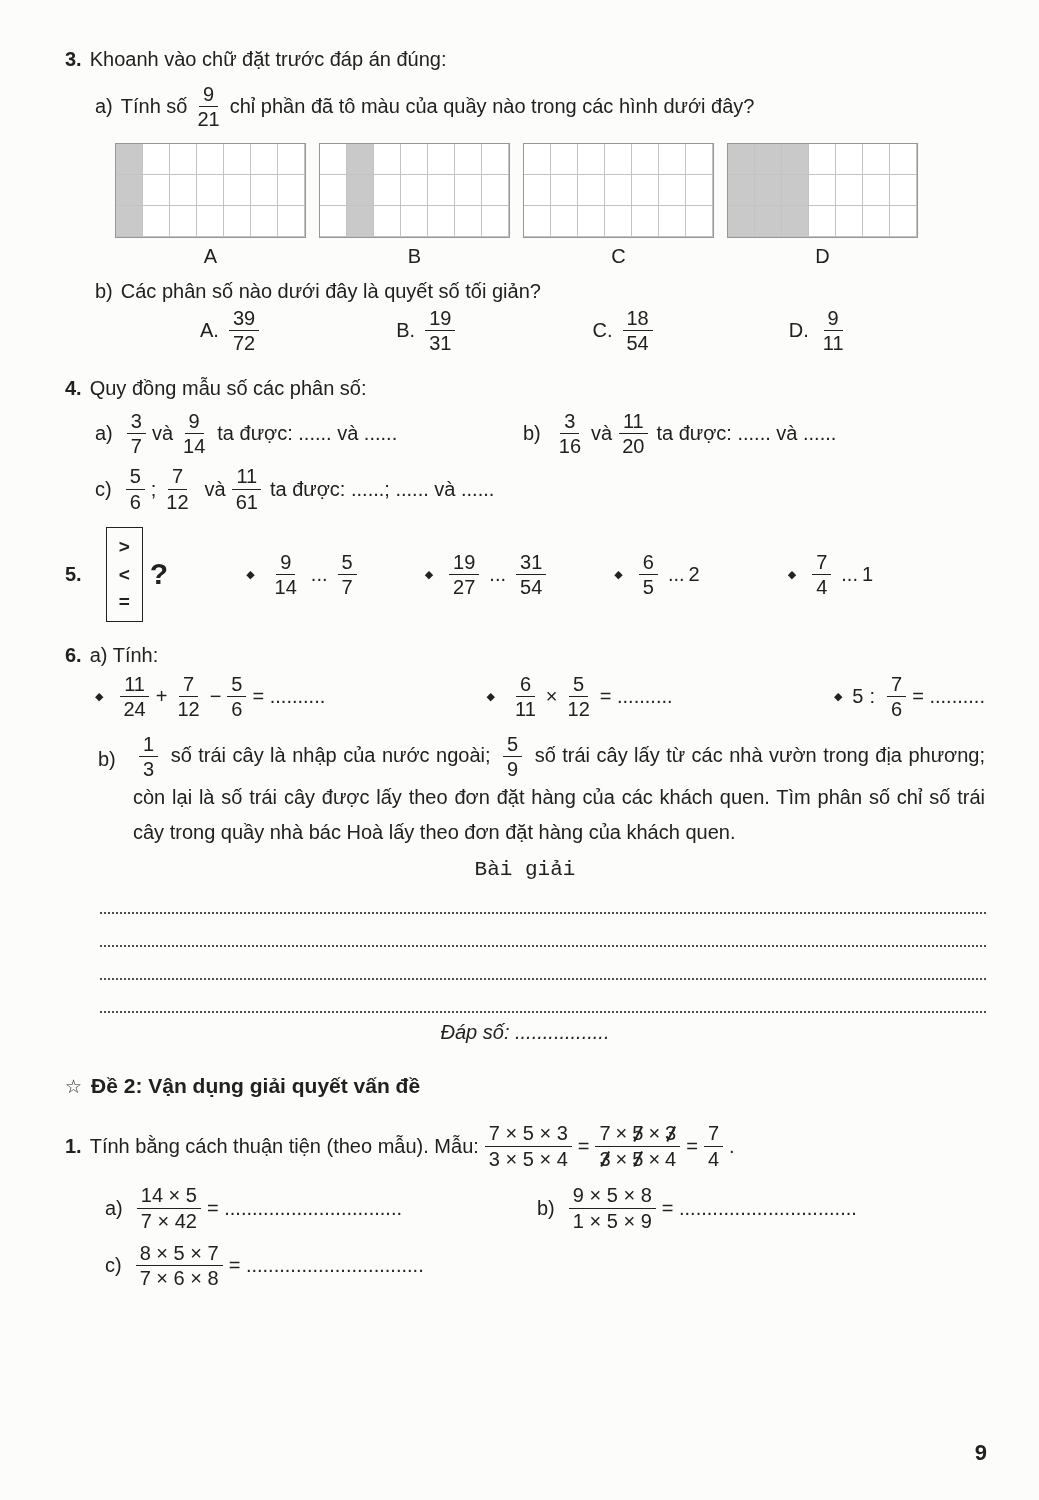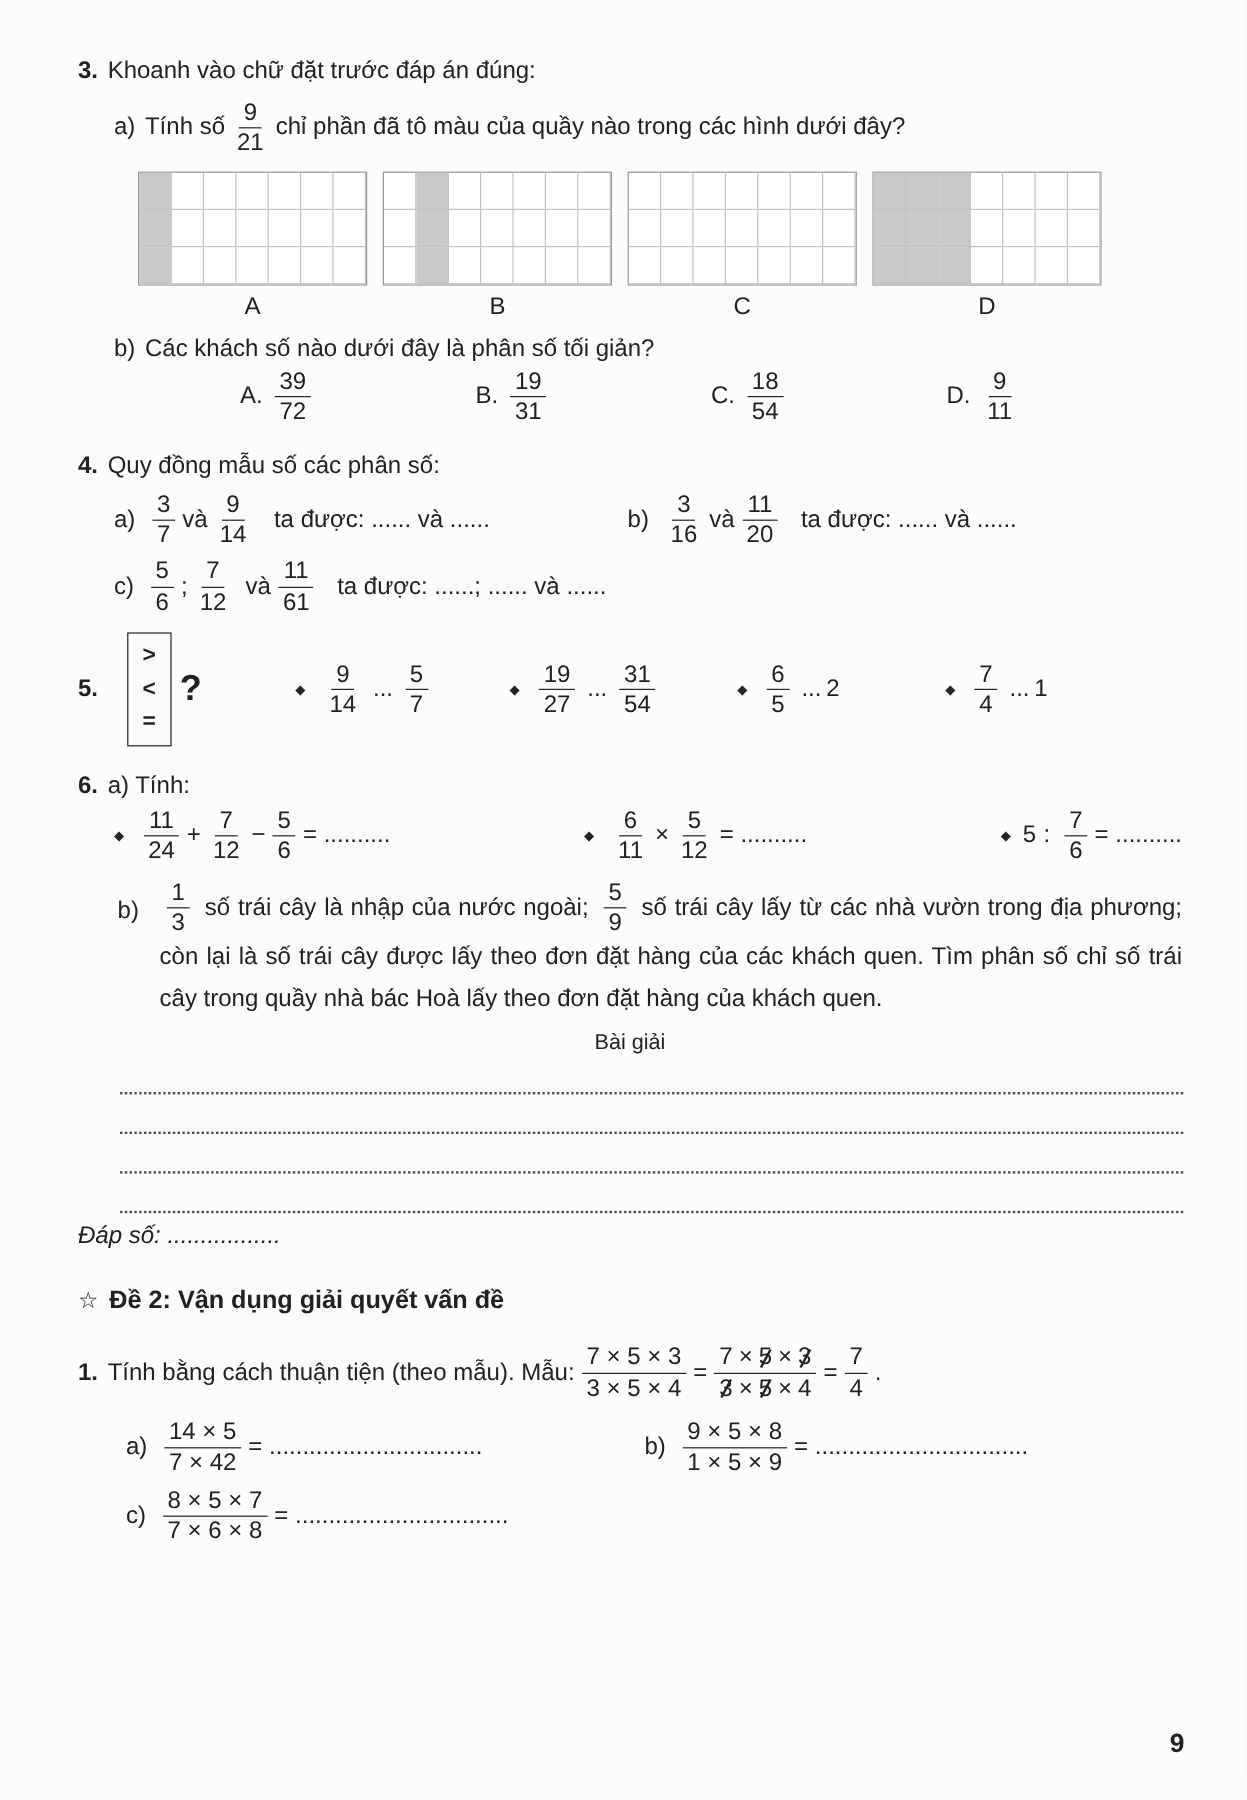--- a/index.html
+++ b/index.html
@@ -36,40 +36,40 @@
 .q3b { margin: 12px 0 0 30px; }
 .opts-row { display: flex; margin: 4px 0 0 135px; }
 .opt { display: flex; align-items: center; width: 200px; }
 .opt .lbl { margin-right: 4px; }
 
 
 .q4-head { margin-top: 22px; }
 .q4ab { display: flex; margin-top: 10px; align-items: center; }
 .q4a { margin-left: 30px; width: 428px; }
 .q4c { margin: 8px 0 0 30px; }
-.result-dots { margin-left: 13px; white-space: nowrap; }
+.result-dots { margin-left: 2px; white-space: nowrap; }
 
 
 .q5-row { display: flex; align-items: center; margin-top: 14px; }
 .cmp-box { display: flex; flex-direction: column; align-items: center; border: 1.7px solid #222; padding: 5px 12px; font-weight: bold; line-height: 1.45; margin-left: 16px; font-size: 19px; }
 .qmark { font-size: 30px; font-weight: bold; margin-left: 7px; }
 .cmp-item { display: flex; align-items: center; }
 .m1 { margin-left: 78px; } .m2 { margin-left: 62px; } .m3 { margin-left: 62px; } .m4 { margin-left: 88px; }
 .bullet { font-size: 11px; margin-right: 10px; color: #222; }
 .cmp-dots { margin: 0 4px; }
 
 
 .q6-head { margin-top: 22px; }
 .calc-row { display: flex; justify-content: space-between; margin: 6px 0 0 30px; align-items: center; }
 .calc-item { display: flex; align-items: center; }
 .q6b { position: relative; margin: 12px 0 0 33px; padding-left: 35px; line-height: 35px; text-align: justify; }
 .q6b .blabel { position: absolute; left: 0; top: 9px; }
-.sol-title { text-align: center; margin-top: 8px; font-size: 18px; }
+.sol-title { text-align: center; margin-top: 8px; font-size: 21px; font-family: Liberation Mono, monospace; }
 .dotline { margin-left: 35px; width: 886px; height: 33px; border-bottom: 2.5px dotted #4c4c4c; }
-.ans-line { text-align: left; font-style: italic; margin-top: 8px; }
+.ans-line { text-align: center; font-style: italic; margin-top: 8px; }
 
 
 .de2-head { display: flex; align-items: center; margin-top: 30px; font-weight: bold; font-size: 21px; }
 .star { font-weight: normal; font-size: 19px; margin-right: 9px; }
 .de2q1 { display: flex; align-items: center; margin-top: 24px; }
 .de2-ab { display: flex; margin: 14px 0 0 40px; align-items: center; }
 .de2-a { width: 432px; }
 .de2-item { display: flex; align-items: center; }
 .de2-c { margin: 10px 0 0 40px; }
 .struck { position: relative; display: inline-block; }
@@ -200,21 +200,21 @@
             <div class="cell"></div>
             <div class="cell"></div>
             <div class="cell"></div>
           </div>
         <div class="grid-label">D</div>
       </div>
     </div>
 
     <div class="qhead q3b">
       <span class="lbl">b)</span>
-      <span>Các khách số nào dưới đây là phân số tối giản?</span>
+      <span>Các phân số nào dưới đây là quyết số tối giản?</span>
     </div>
 
     <div class="opts-row">
       <div class="opt">
         <span class="lbl">A.</span>
         <span class="frac">
             <span class="fn">39</span>
             <span class="fd">72</span>
           </span>
       </div>

